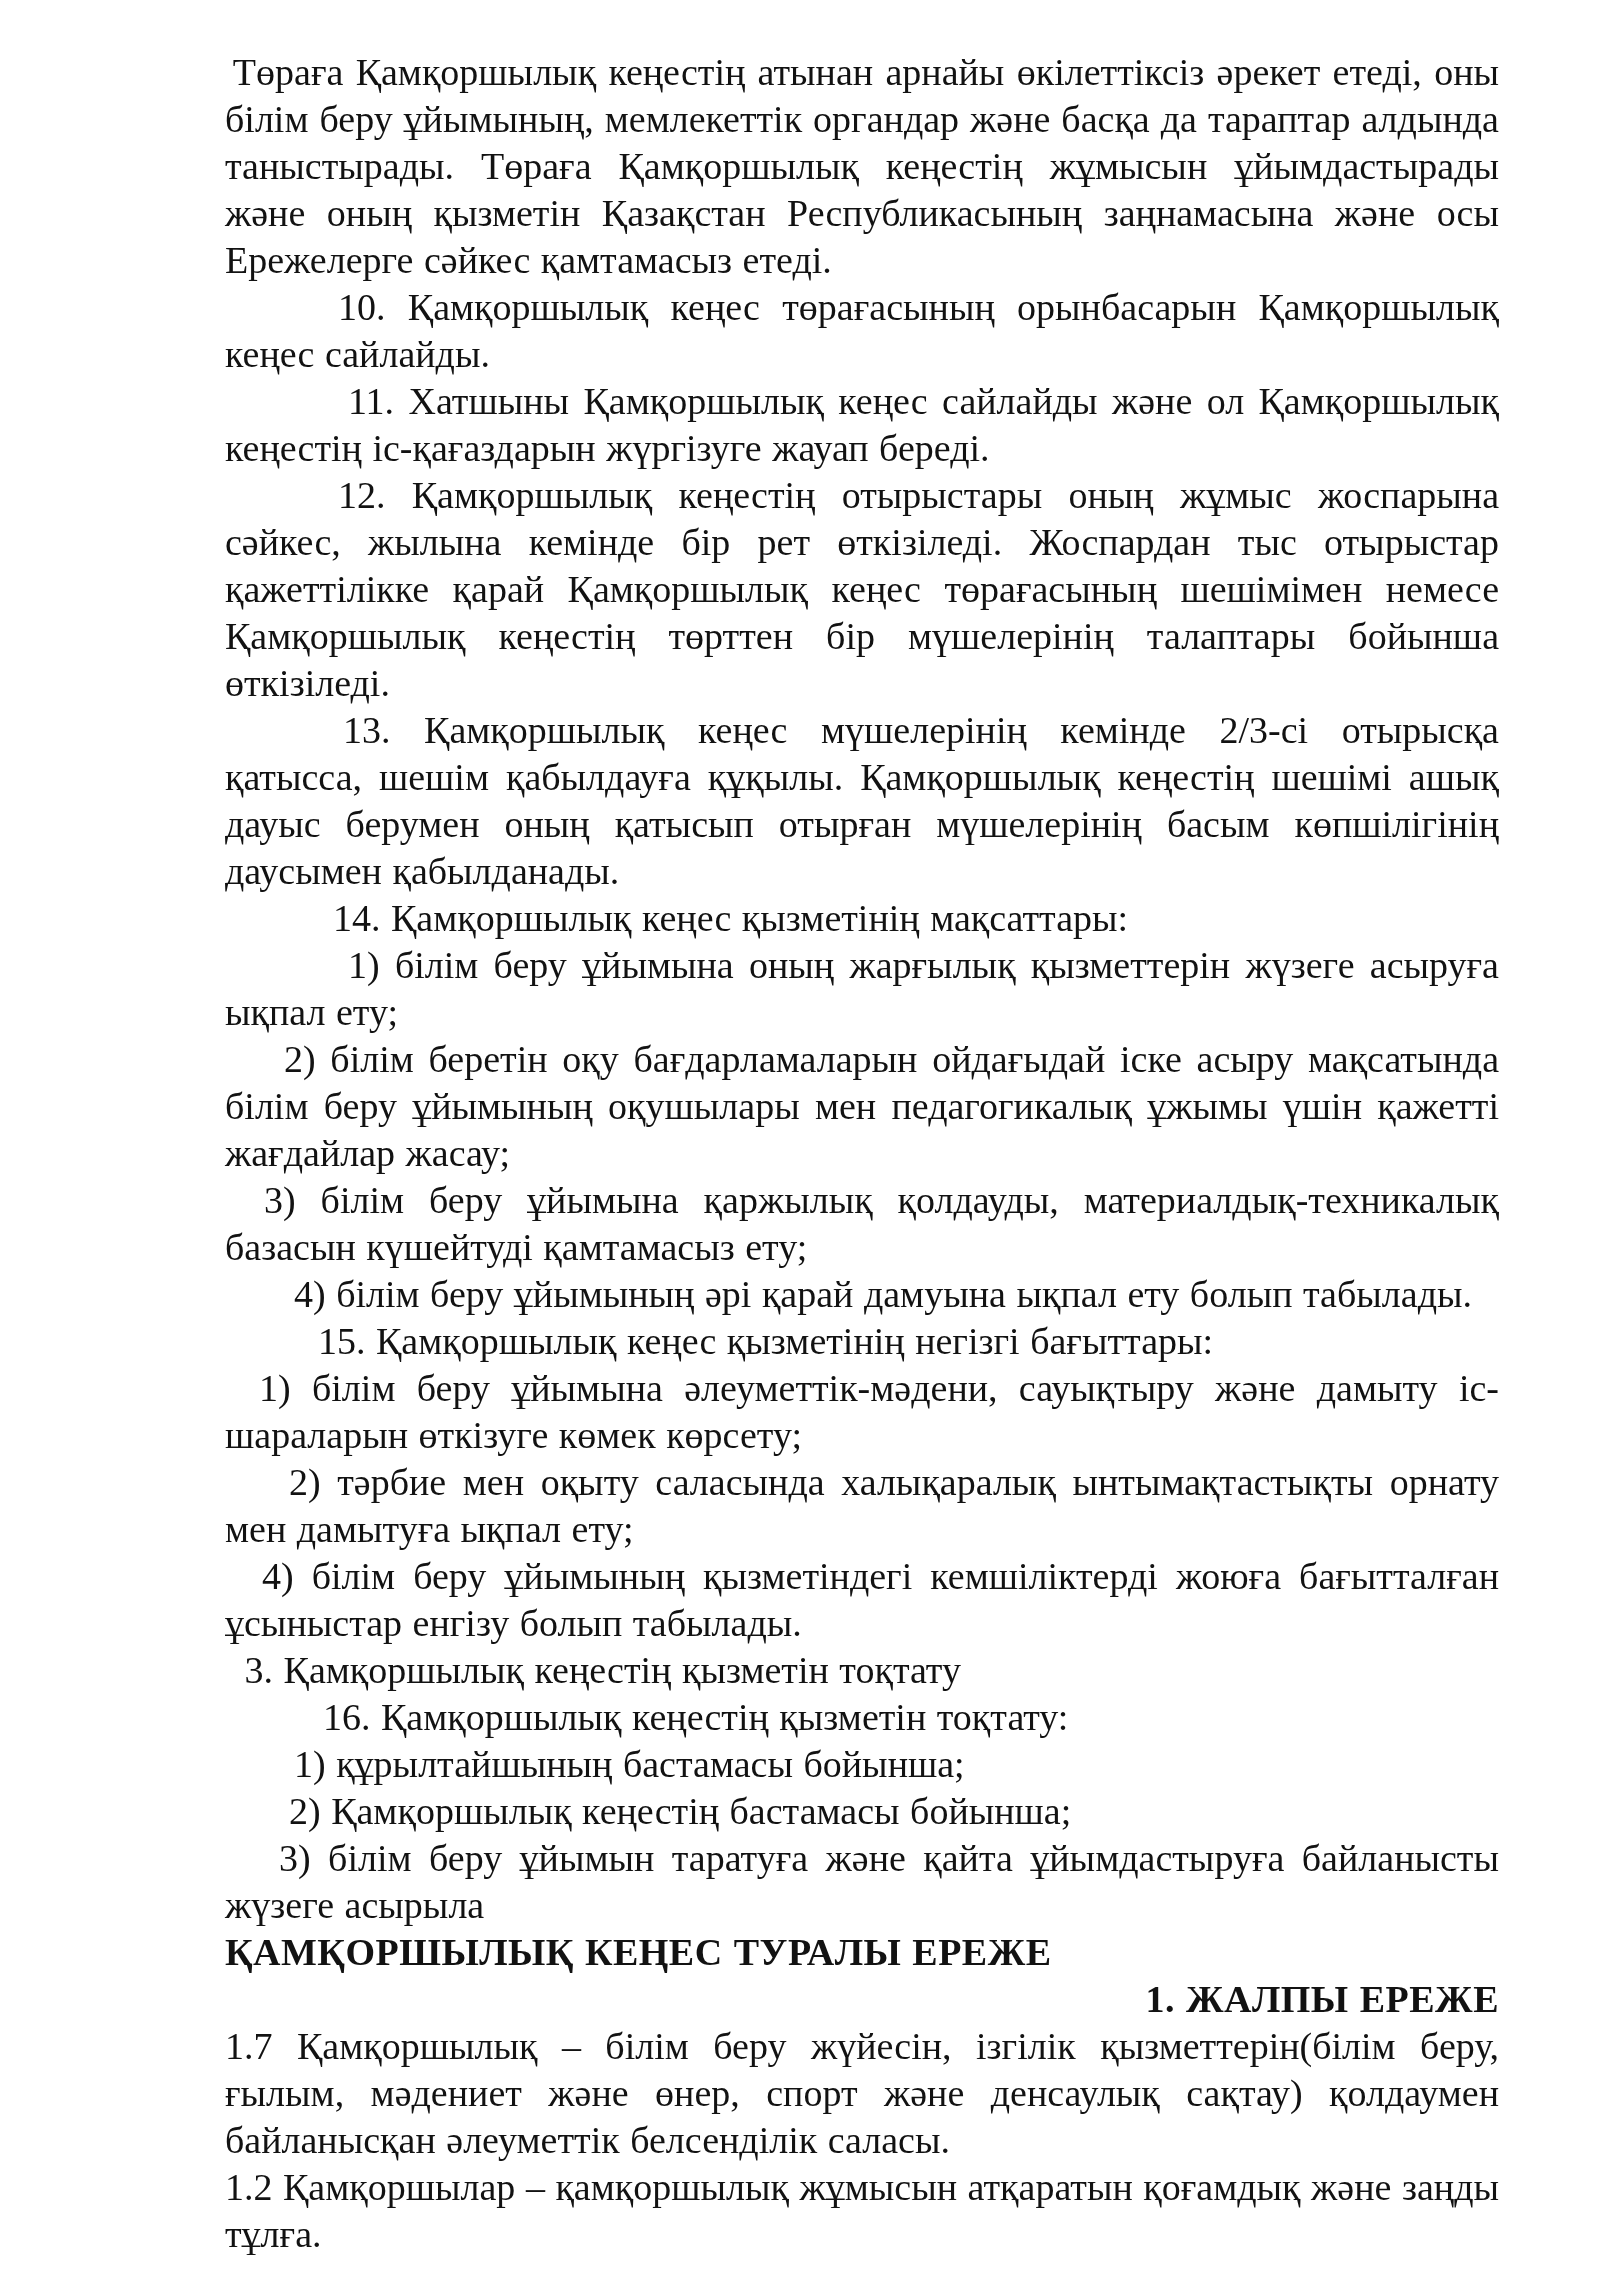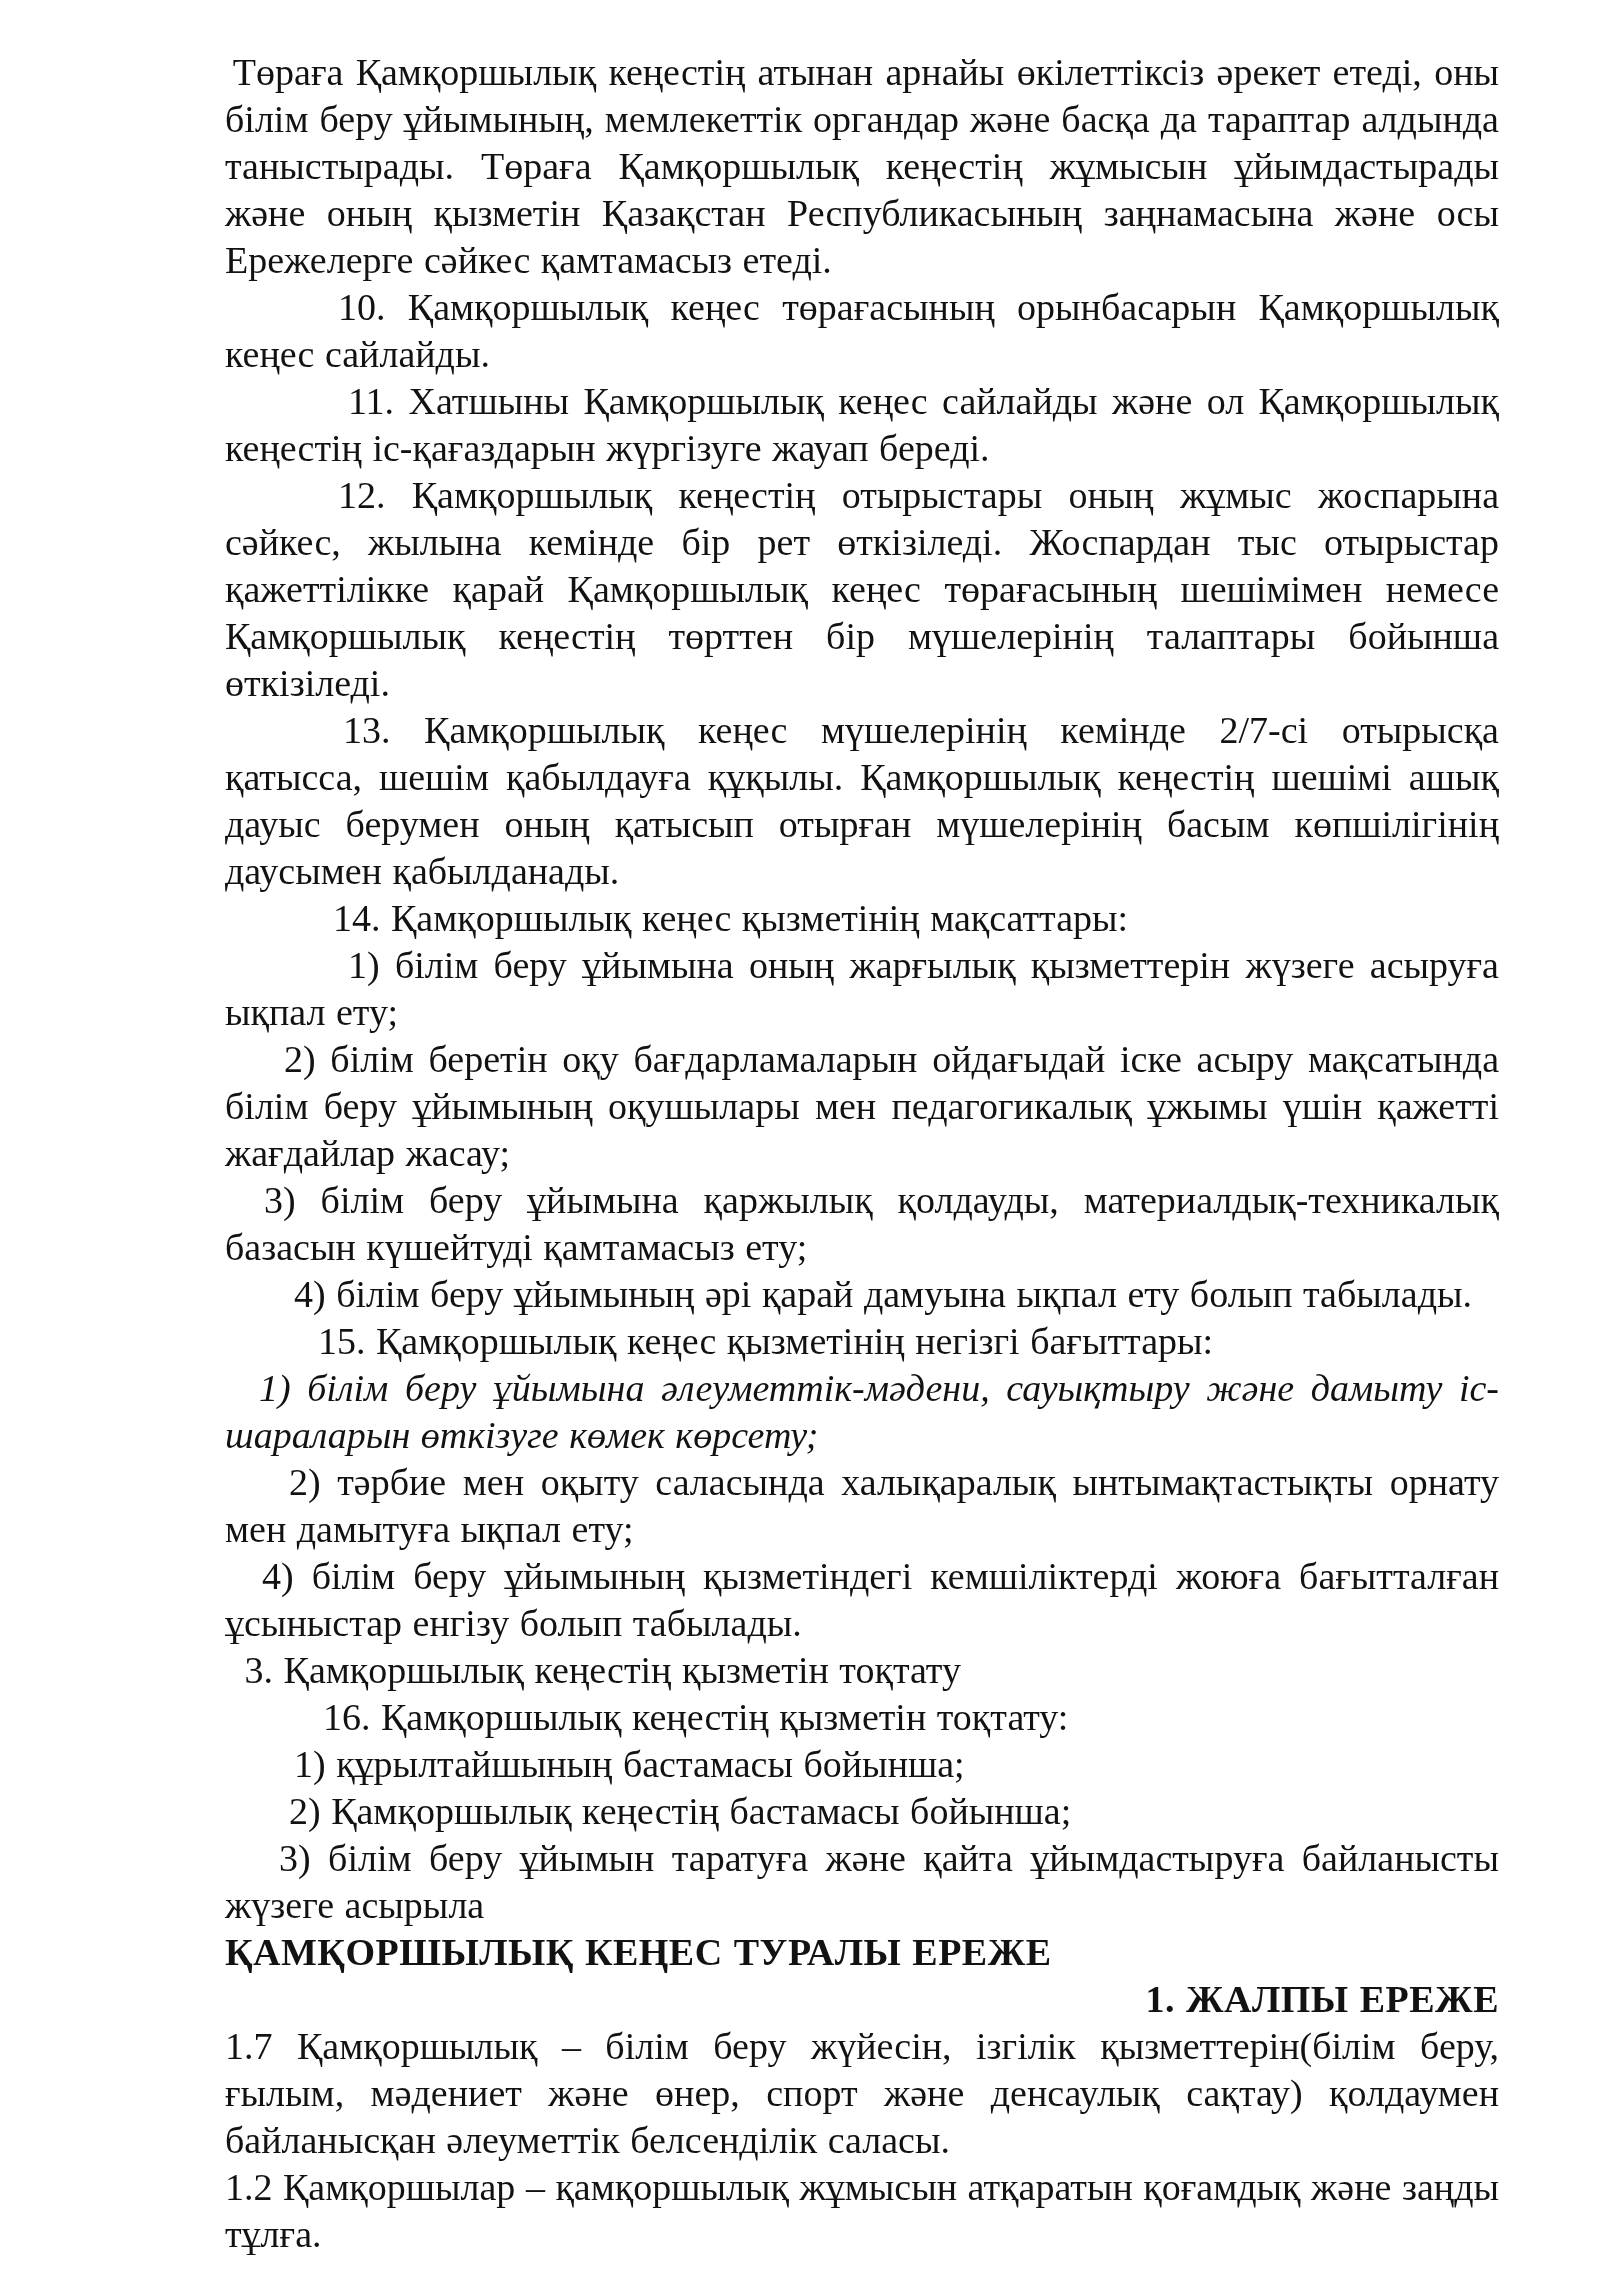--- a/index.html
+++ b/index.html
@@ -43,28 +43,28 @@
 </style>
 </head>
 <body style="background: rgb(255, 255, 255);">
 
 <div class="page">
   <div class="content" id="document-content" style="color: rgb(18, 18, 18);">
       <p class="para" style="text-indent: 7.8px;">Төраға Қамқоршылық кеңестің атынан арнайы өкілеттіксіз әрекет етеді, оны білім беру ұйымының, мемлекеттік органдар және басқа да тараптар алдында таныстырады. Төраға Қамқоршылық кеңестің жұмысын ұйымдастырады және оның қызметін Қазақстан Республикасының заңнамасына және осы Ережелерге сәйкес қамтамасыз етеді.</p>
       <p class="para" style="text-indent: 113px;">10. Қамқоршылық кеңес төрағасының орынбасарын Қамқоршылық кеңес сайлайды.</p>
       <p class="para" style="text-indent: 123px;">11. Хатшыны Қамқоршылық кеңес сайлайды және ол Қамқоршылық кеңестің іс-қағаздарын жүргізуге жауап береді.</p>
       <p class="para" style="text-indent: 113px;">12. Қамқоршылық кеңестің отырыстары оның жұмыс жоспарына сәйкес, жылына кемінде бір рет өткізіледі. Жоспардан тыс отырыстар қажеттілікке қарай Қамқоршылық кеңес төрағасының шешімімен немесе Қамқоршылық кеңестің төрттен бір мүшелерінің талаптары бойынша өткізіледі.</p>
-      <p class="para" style="text-indent: 118px;">13. Қамқоршылық кеңес мүшелерінің кемінде 2/7-сі отырысқа қатысса, шешім қабылдауға құқылы. Қамқоршылық кеңестің шешімі ашық дауыс берумен оның қатысып отырған мүшелерінің басым көпшілігінің даусымен қабылданады.</p>
+      <p class="para" style="text-indent: 118px;">13. Қамқоршылық кеңес мүшелерінің кемінде 2/3-сі отырысқа қатысса, шешім қабылдауға құқылы. Қамқоршылық кеңестің шешімі ашық дауыс берумен оның қатысып отырған мүшелерінің басым көпшілігінің даусымен қабылданады.</p>
       <p class="para" style="text-indent: 108px;">14. Қамқоршылық кеңес қызметінің мақсаттары:</p>
       <p class="para" style="text-indent: 123px;">1) білім беру ұйымына оның жарғылық қызметтерін жүзеге асыруға ықпал ету;</p>
       <p class="para" style="text-indent: 59px;">2) білім беретін оқу бағдарламаларын ойдағыдай іске асыру мақсатында білім беру ұйымының оқушылары мен педагогикалық ұжымы үшін қажетті жағдайлар жасау;</p>
       <p class="para" style="text-indent: 39px;">3) білім беру ұйымына қаржылық қолдауды, материалдық-техникалық базасын күшейтуді қамтамасыз ету;</p>
       <p class="para" style="text-indent: 69px;">4) білім беру ұйымының әрі қарай дамуына ықпал ету болып табылады.</p>
       <p class="para" style="text-indent: 93px;">15. Қамқоршылық кеңес қызметінің негізгі бағыттары:</p>
-      <p class="para" style="text-indent: 34px; font-style: italic;">1) білім беру ұйымына әлеуметтік-мәдени, сауықтыру және дамыту іс-шараларын өткізуге көмек көрсету;</p>
+      <p class="para" style="text-indent: 34px;">1) білім беру ұйымына әлеуметтік-мәдени, сауықтыру және дамыту іс-шараларын өткізуге көмек көрсету;</p>
       <p class="para" style="text-indent: 64px;">2) тәрбие мен оқыту саласында халықаралық ынтымақтастықты орнату мен дамытуға ықпал ету;</p>
       <p class="para" style="text-indent: 37px;">4) білім беру ұйымының қызметіндегі кемшіліктерді жоюға бағытталған ұсыныстар енгізу болып табылады.</p>
       <p class="para" style="text-indent: 19.6px;">3. Қамқоршылық кеңестің қызметін тоқтату</p>
       <p class="para" style="text-indent: 98px;">16. Қамқоршылық кеңестің қызметін тоқтату:</p>
       <p class="para" style="text-indent: 69px;">1) құрылтайшының бастамасы бойынша;</p>
       <p class="para" style="text-indent: 64px;">2) Қамқоршылық кеңестің бастамасы бойынша;</p>
       <p class="para" style="text-indent: 54px;">3) білім беру ұйымын таратуға және қайта ұйымдастыруға байланысты жүзеге асырыла</p>
       <p class="para bold" style="text-indent: 0px;">ҚАМҚОРШЫЛЫҚ КЕҢЕС ТУРАЛЫ ЕРЕЖЕ</p>
       <p class="para bold" style="text-indent: 0px; text-align: right;">1. ЖАЛПЫ ЕРЕЖЕ</p>
       <p class="para" style="text-indent: 0px;">1.7 Қамқоршылық – білім беру жүйесін, ізгілік қызметтерін(білім беру, ғылым, мәдениет және өнер, спорт және денсаулық сақтау) қолдаумен байланысқан әлеуметтік белсенділік саласы.</p>

